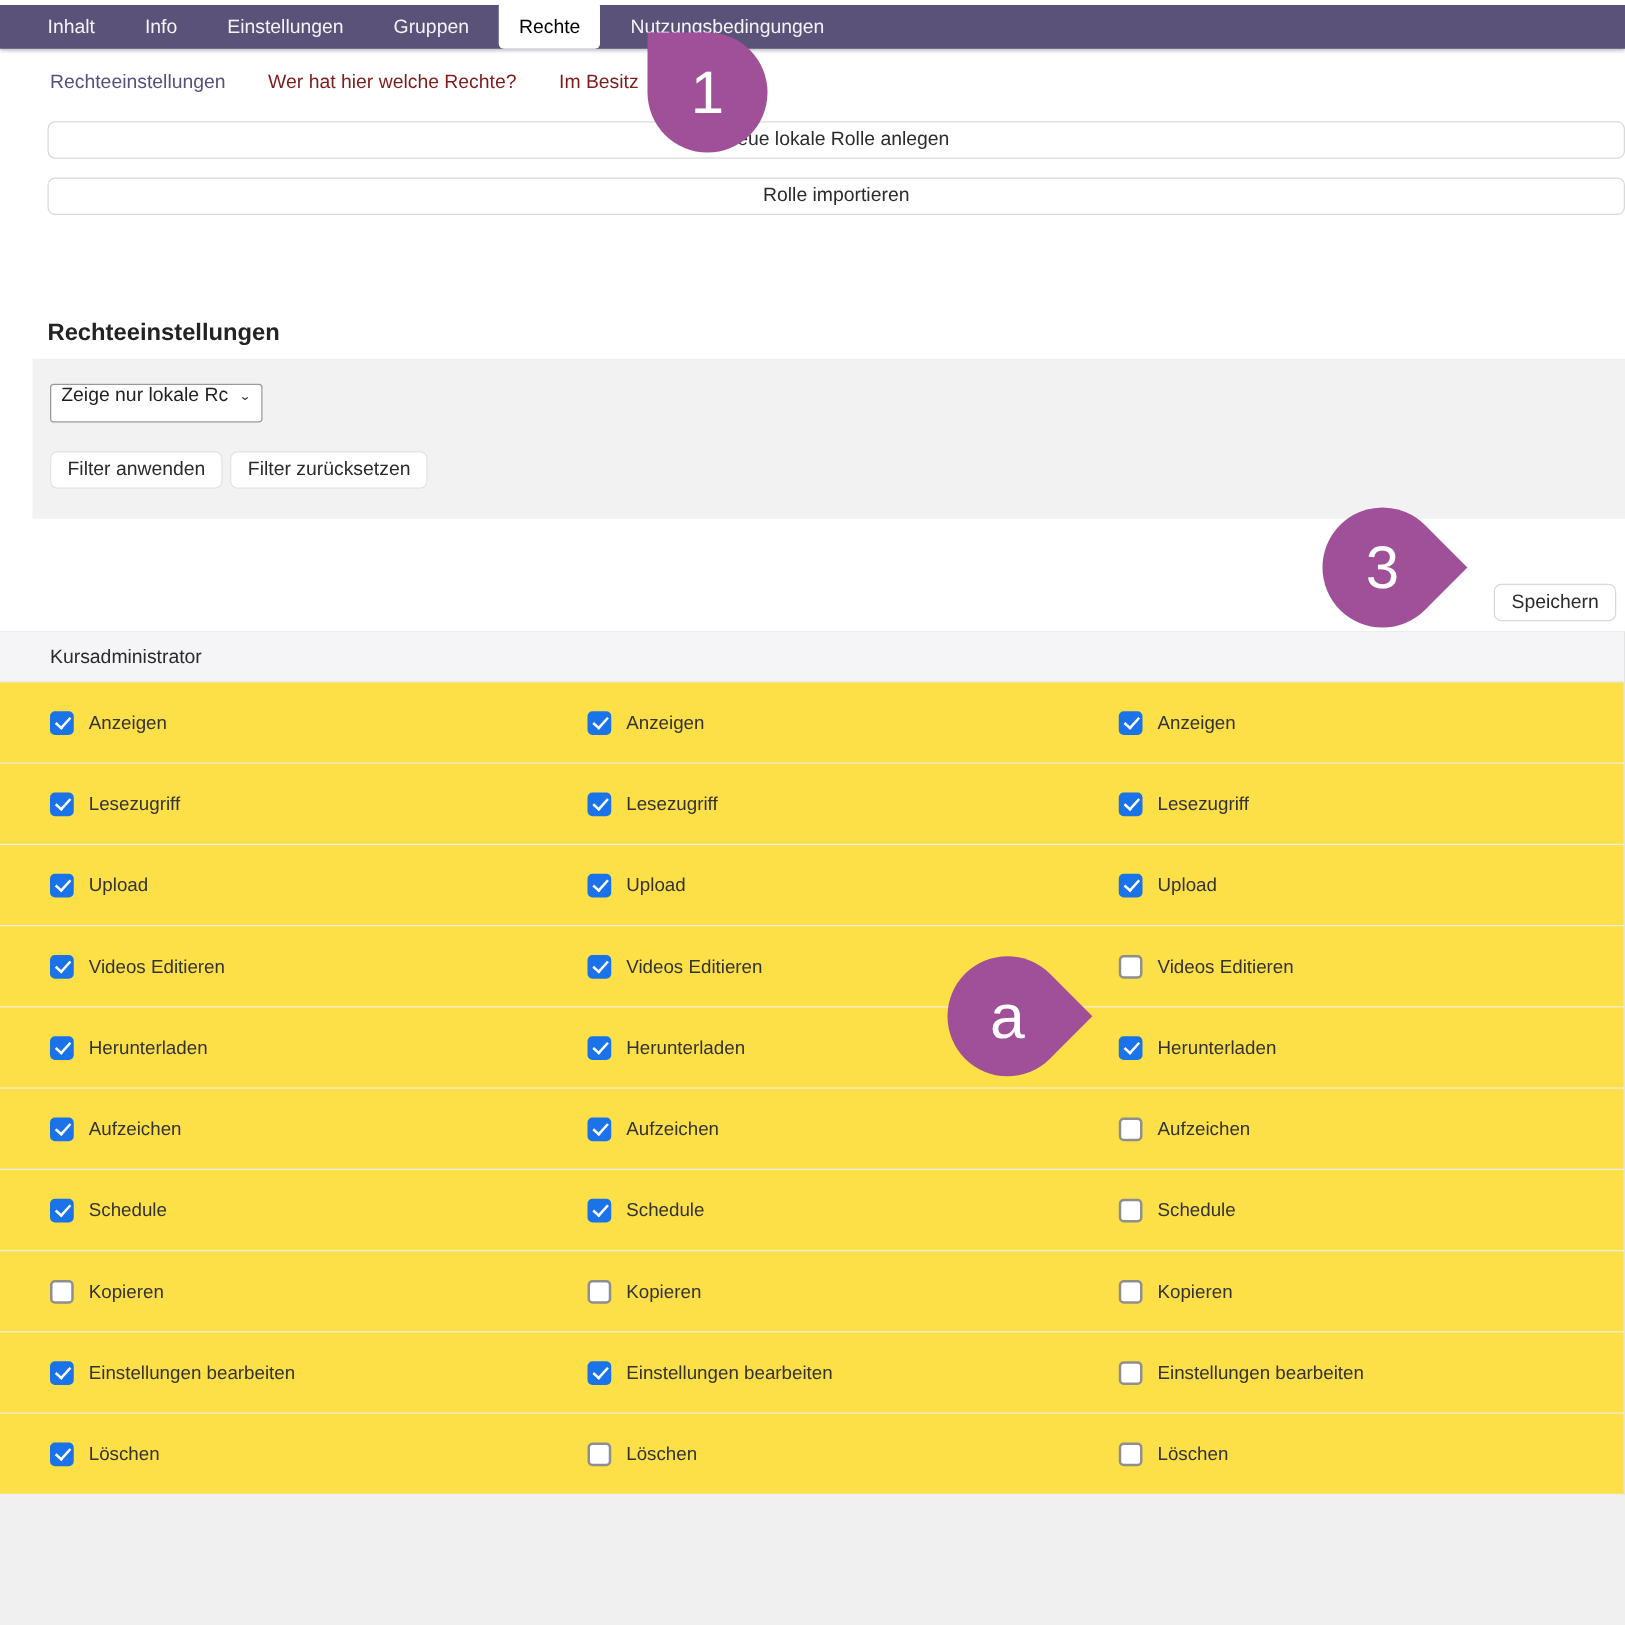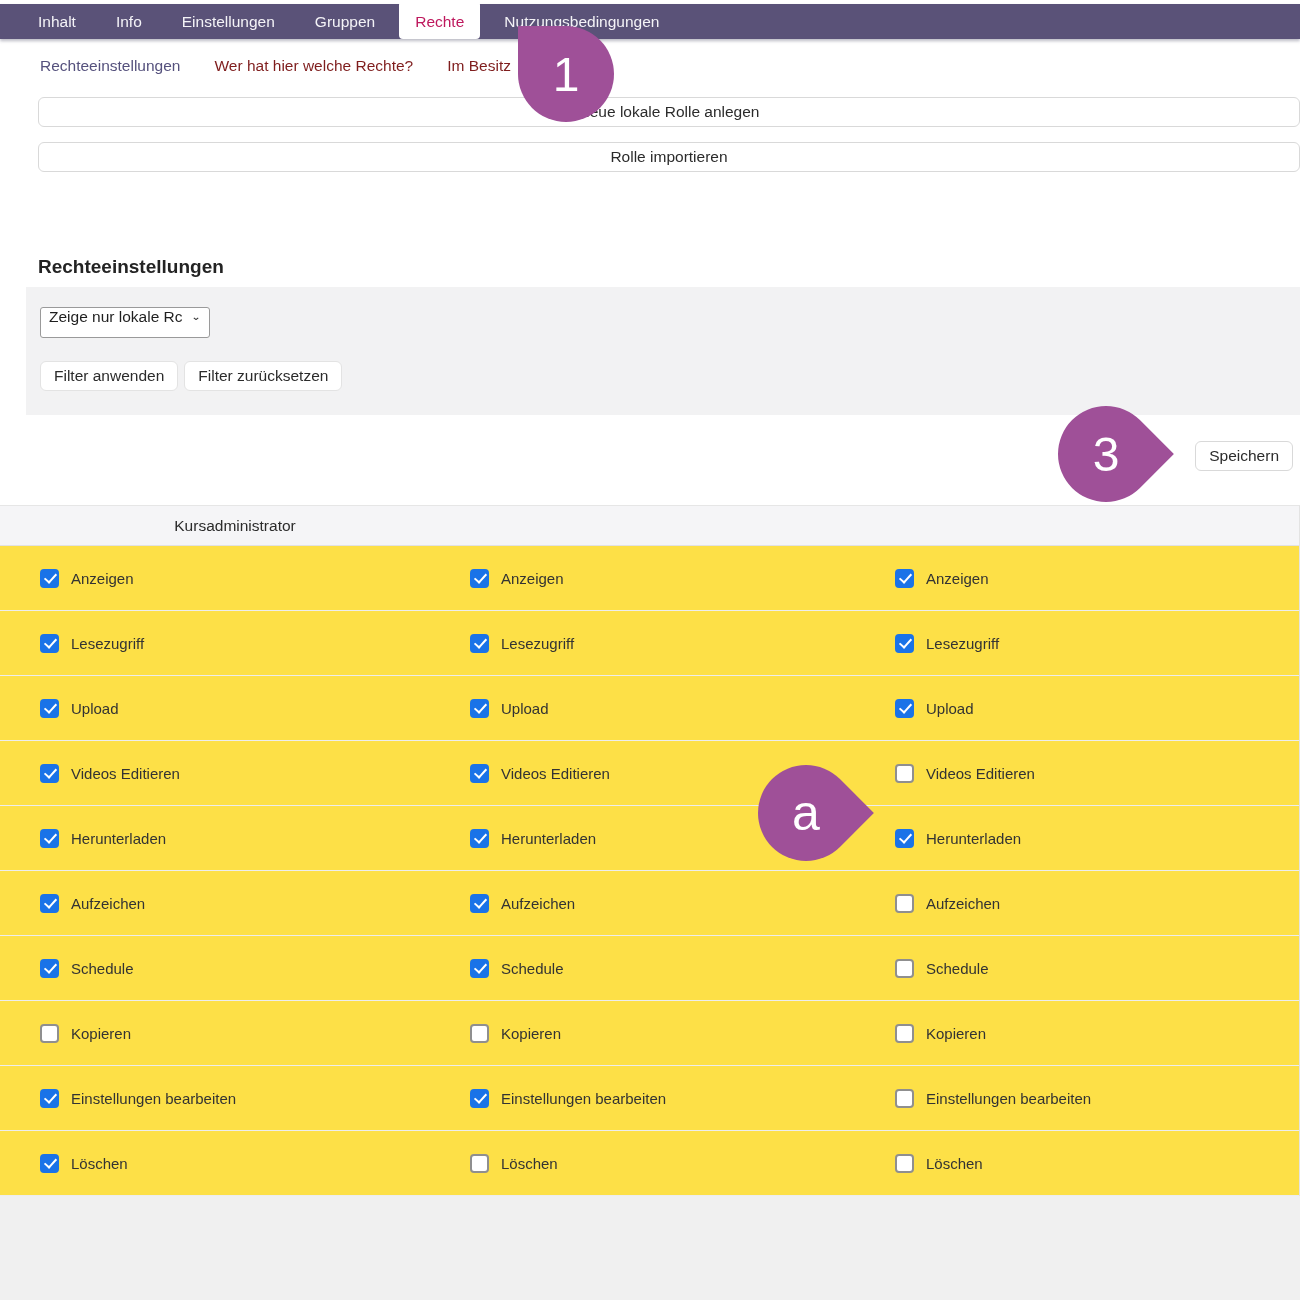--- a/index.html
+++ b/index.html
@@ -17,21 +17,21 @@
     margin-top:4px; height:35px; background:var(--navbar,#5a5278);
     display:flex; align-items:stretch; padding-left:22px;
     box-shadow:0 2px 3px rgba(60,60,90,.35);
     position:relative; z-index:2;
   }
   .navtab{
     display:flex; align-items:center; padding:0 16px; margin-right:8px;
     color:#f4f3f7; font-size:15.5px; cursor:pointer; white-space:nowrap;
   }
   .navtab.active{
-    background:#ffffff; color:#be185d; border-radius:4px;
+    background:#ffffff; color:#000000; border-radius:4px;
     margin-top:-3px; margin-bottom:0; padding-top:3px;
   }
 
   
   .subnav{
     display:flex; align-items:center; gap:34px;
     padding:18px 0 14px 40px; font-size:15.5px;
   }
   .subnav-item{color:#7f1d1d; cursor:pointer; white-space:nowrap;}
   .subnav-item.active{color:var(--link,#55517d);}
@@ -59,29 +59,29 @@
     width:170px; height:31px; background:#fff; border:1px solid #9a9a9a;
     border-radius:3px; display:flex; padding:0 8px;
     font-size:15.5px; color:#1f1f1f; cursor:pointer; justify-content:space-between;
   }
   .select-box .chev{font-size:12px; color:#333; transform:scaleY(.8);}
   .filter-buttons{display:flex; gap:6px; margin-top:23px;}
   .filter-buttons .btn{border-color:#e3e3e3;}
 
   
   .save-row{
-    height:90px; display:flex; justify-content:flex-end; align-items:center;
+    height:90px; display:flex; justify-content:flex-end; align-items:flex-end;
     padding:0 7px 8px 0;
   }
 
   
   .perm-table{border-top:1px solid #e6e6e6; border-right:1px solid #e3e3e3;}
   .perm-header{
     display:flex; height:40px; background:#f5f5f7; border-bottom:1px solid #e2e2e2;
-    align-items:center; font-size:15.5px; color:#2b2b2b;text-align:center;
+    align-items:center; font-size:15.5px; color:#2b2b2b;
   }
   .perm-row{
     display:flex; height:65px; align-items:center; background:#fde047;
     border-bottom:1px solid #ededed; font-size:15px; color:#333;
   }
   .col1{width:430px; padding-left:40px;}
   .col2{width:425px; padding-left:40px;}
   .col3{width:444px; padding-left:40px;}
   .cell{display:flex; align-items:center;}
   .checkbox{

